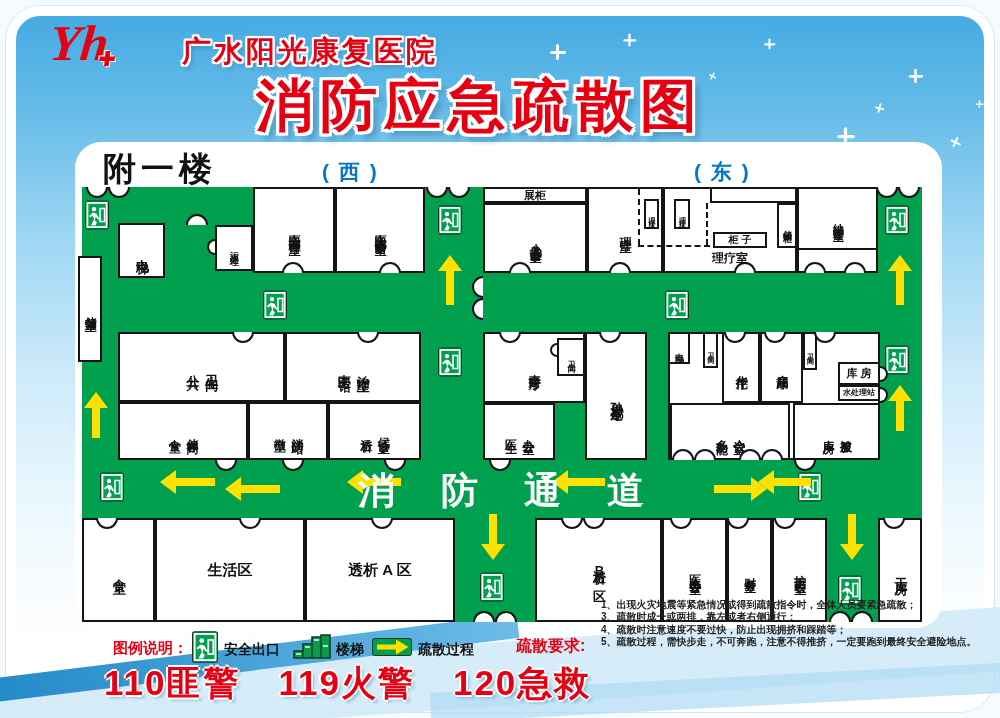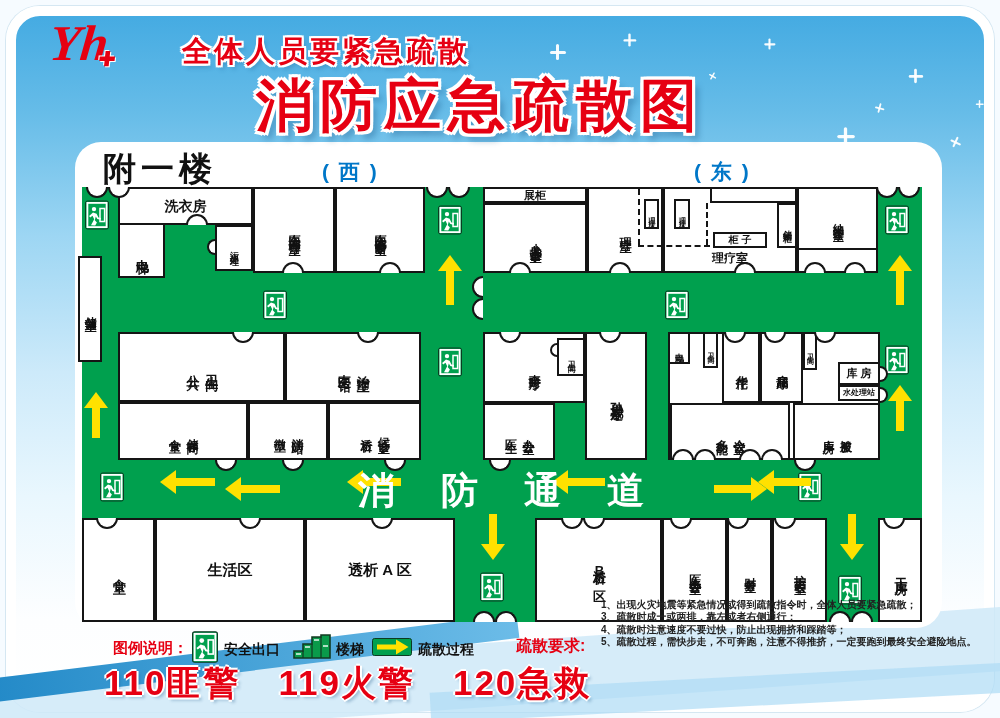--- a/index.html
+++ b/index.html
@@ -80,35 +80,32 @@
   <div class="star" style="left:508px;top:96px;transform:scale(.5) rotate(40deg)"></div>
   <div class="star" style="left:790px;top:140px;transform:scale(.6)"></div>
 </div>
 
 <div class="sw2"></div>
 <div class="sw3"></div>
 <div class="panel"></div>
 <div class="sw1"></div>
 
 <div class="logo"><span>Yh</span><span class="cross">✚</span></div>
-<div class="hospital-name">全体人员要紧急疏散</div>
+<div class="hospital-name">广水阳光康复医院</div>
 <div class="big-title">消防应急疏散图</div>
 
 <div class="floor-name">附一楼</div>
 <div class="dir" id="dir-west">( 西 )</div>
 <div class="dir" id="dir-east">( 东 )</div>
 
 <div id="map">
   <div class="green" style="left:0;top:7px;width:840px;height:331px"></div>
   <div class="green" style="left:373px;top:338px;width:80px;height:104px"></div>
   <div class="green" style="left:745px;top:338px;width:51px;height:104px"></div>
   <div class="corridor-text">消防通道</div>
-<div class="room" style="left: 36px; top: 7px; width: 135px; height: 38px;">
-      <span class="rlabel h" style="font-size: 14px;">洗衣房</span>
-    </div>
     <div class="room" style="left: 36px; top: 43px; width: 47px; height: 55px;">
       <span class="rlabel v" style="font-size: 13px;">电梯</span>
     </div>
     <div class="room" style="left: 133px; top: 45px; width: 38px; height: 46px;">
       <span class="rlabel v" style="font-size: 9px;">污水处理</span>
     </div>
     <div class="room" style="left: 171px; top: 7px; width: 82px; height: 86px;">
       <span class="rlabel v" style="font-size: 12px;">中医馆理疗室</span>
     </div>
     <div class="room" style="left: 253px; top: 7px; width: 90px; height: 86px;">

